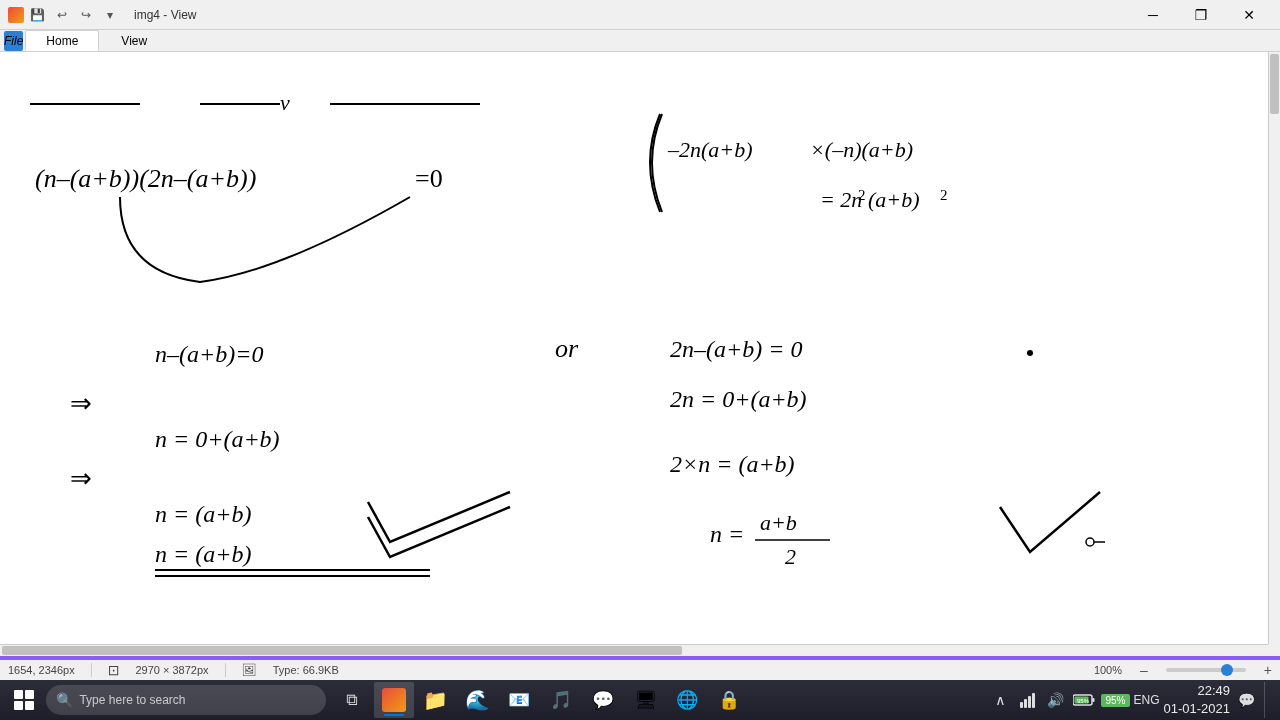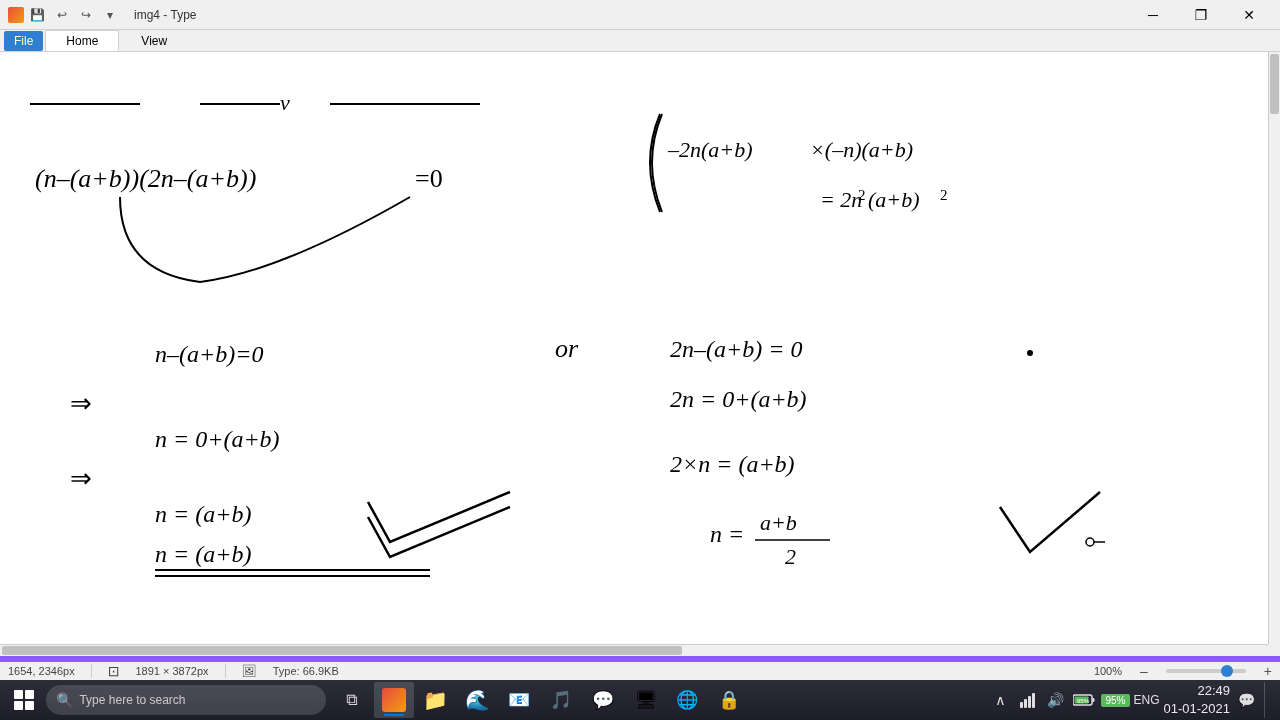--- a/index.html
+++ b/index.html
@@ -57,25 +57,26 @@
       cursor: pointer;
       border-radius: 2px;
     }
     .ribbon-tab.active {
       background: white;
       border: 1px solid #d0d0d0;
       border-bottom: none;
     }
     .ribbon-file {
       background: #2d7fd3;
-      color: #fef9c3;
-      padding: 3px 10px;
+      color: #000000;
+      padding: 3px 0;
       font-size: 12px;
       border-radius: 2px;
       cursor: pointer;
+      font-style: italic;
     }
 
     
     .quick-access {
       display: flex;
       align-items: center;
       gap: 4px;
     }
     .qa-btn {
       width: 20px;
@@ -150,21 +151,21 @@
       bottom: 1px;
       width: 680px;
       background: #c0c0c0;
       border-radius: 2px;
     }
 
     
     .status-bar {
       height: 24px;
       background: #f0f0f0;
-      border-top: 6px solid #8b5cf6;
+      border-top: 4px solid #8b5cf6;
       display: flex;
       align-items: center;
       padding: 0 8px;
       font-size: 11px;
       color: #444;
       gap: 16px;
     }
     .status-divider {
       width: 1px;
       height: 14px;
@@ -326,21 +327,21 @@
   <div class="title-bar-left">
 
     <div class="quick-access">
 
       <div style="width:16px;height:16px;background:linear-gradient(135deg,#e74c3c,#f39c12);border-radius:2px;"></div>
       <button class="qa-btn" title="Save">💾</button>
       <button class="qa-btn" title="Undo">↩</button>
       <button class="qa-btn" title="Redo">↪</button>
       <button class="qa-btn">▾</button>
     </div>
-    <span class="title-bar-title">img4 - Type</span>
+    <span class="title-bar-title">img4 - View</span>
   </div>
   <div class="title-bar-controls">
     <button class="title-bar-btn">─</button>
     <button class="title-bar-btn">❐</button>
     <button class="title-bar-btn close">✕</button>
   </div>
 </div>
 
 <div class="ribbon">
   <div class="ribbon-file">
@@ -426,21 +427,21 @@
   </div>
 
   <div class="scrollbar-corner"></div>
 </div>
 
 <div class="status-bar">
   <span>1654, 2346px</span>
   <div class="status-divider"></div>
 
   <span style="font-size:14px;">⊡</span>
-  <span>1891 × 3872px</span>
+  <span>2970 × 3872px</span>
   <div class="status-divider"></div>
   <span style="font-size:12px;">🖼</span>
   <span>Type: 66.9KB</span>
 
   <div class="status-right">
     <span>100%</span>
 
     <button style="border:none;background:transparent;cursor:pointer;font-size:14px;color:#555;">–</button>
     <div class="zoom-slider">
       <div class="zoom-thumb"></div>

